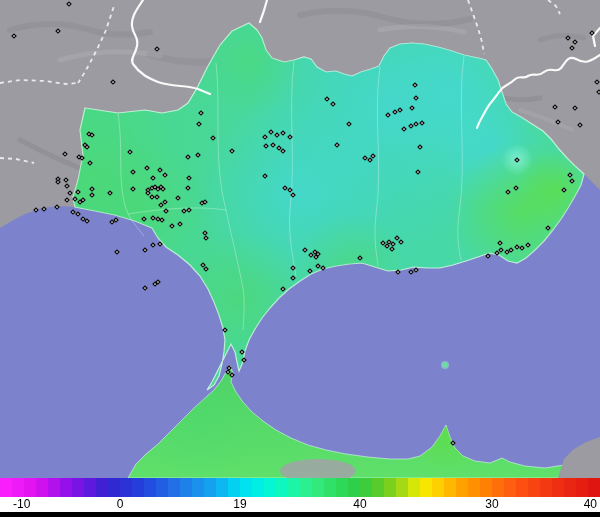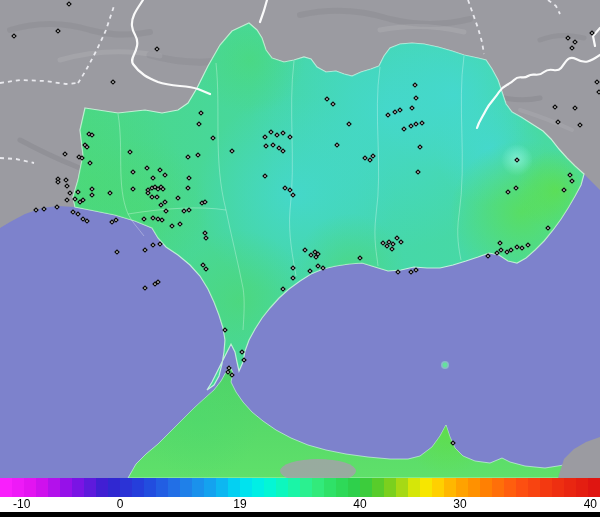--- a/index.html
+++ b/index.html
@@ -571,18 +571,18 @@
         <div style="background: rgb(238, 47, 17);"></div>
         <div style="background: rgb(233, 38, 17);"></div>
         <div style="background: rgb(228, 30, 17);"></div>
         <div style="background: rgb(223, 21, 17);"></div>
       </div>
     <div class="scale-labels" id="scaleLabels">
         <span style="left: 13px;">-10</span>
         <span style="left: 120px; transform: translateX(-50%);">0</span>
         <span style="left: 240px; transform: translateX(-50%);">19</span>
         <span style="left: 360px; transform: translateX(-50%);">40</span>
-        <span style="left: 460px; transform: translateX(-50%);">30</span>
+        <span style="left: 492px; transform: translateX(-50%);">30</span>
         <span style="right: 3px; margin-left: 36px;">40</span>
       </div>
     <div class="scale-footer"></div>
   </div>
 </div>
 
 </body></html>

